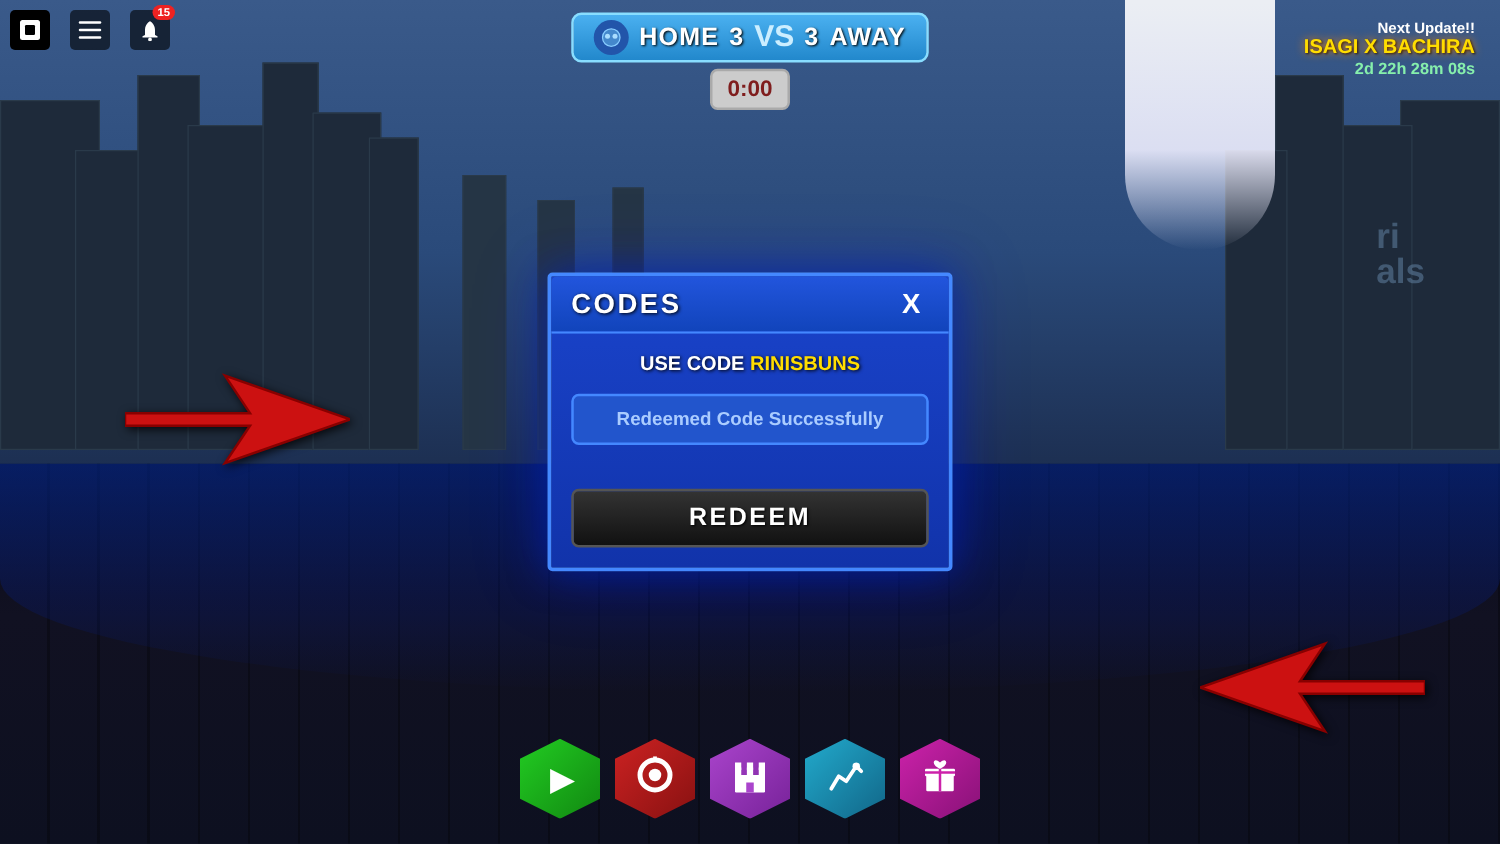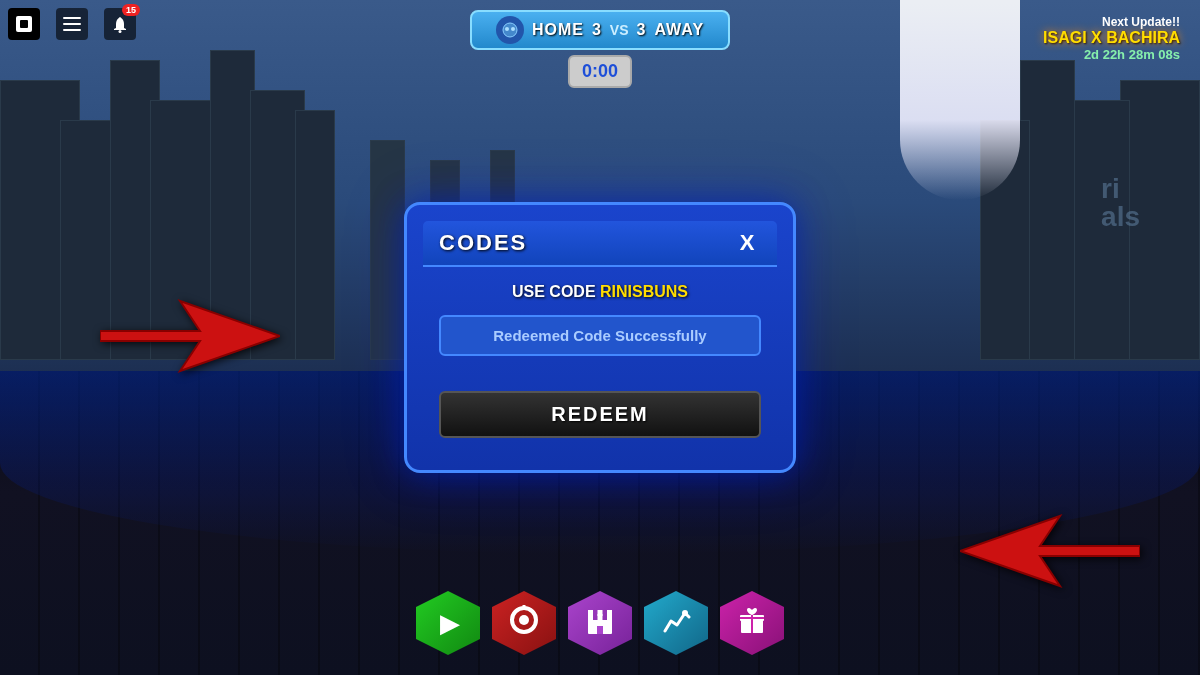--- a/index.html
+++ b/index.html
@@ -61,42 +61,42 @@
       border-radius: 50%;
       display: flex;
       align-items: center;
       justify-content: center;
       color: #aaddff;
       font-size: 14px;
     }
 
     .score-text {
       color: white;
-      font-size: 16px;
+      font-size: 20px;
       font-weight: 900;
       text-shadow: 1px 1px 2px #000;
       letter-spacing: 1px;
     }
 
     .score-vs {
       color: #cceeFF;
-      font-size: 14px;
+      font-size: 24px;
       font-weight: 700;
     }
 
     .timer-box {
       position: absolute;
       top: 55px;
       left: 50%;
       transform: translateX(-50%);
       background: #cccccc;
       border: 2px solid #aaaaaa;
       border-radius: 6px;
       padding: 4px 12px;
-      color: #1d4ed8;
+      color: #7f1d1d;
       font-size: 18px;
       font-weight: 900;
     }
 
     
     .next-update {
       position: absolute;
       top: 15px;
       right: 20px;
       text-align: right;
@@ -201,23 +201,23 @@
       display: flex;
       align-items: center;
       justify-content: center;
       z-index: 30;
     }
 
     
     .codes-modal {
       background: linear-gradient(180deg, #1a44cc 0%, #1133aa 100%);
       border: 3px solid #4488ff;
-      border-radius: 16px;
-      width: 392px;
-      padding: 16px;
+      border-radius: 4px;
+      width: 324px;
+      padding: 0;
       box-shadow: 0 0 30px #0022aaaa, 0 0 60px #0011ff44;
       position: relative;
     }
 
     .modal-header {
       background: linear-gradient(180deg, #2255dd 0%, #1144bb 100%);
       border-bottom: 2px solid #4488ff;
       border-radius: 5px 5px 0 0;
       padding: 8px 16px;
       display: flex;

